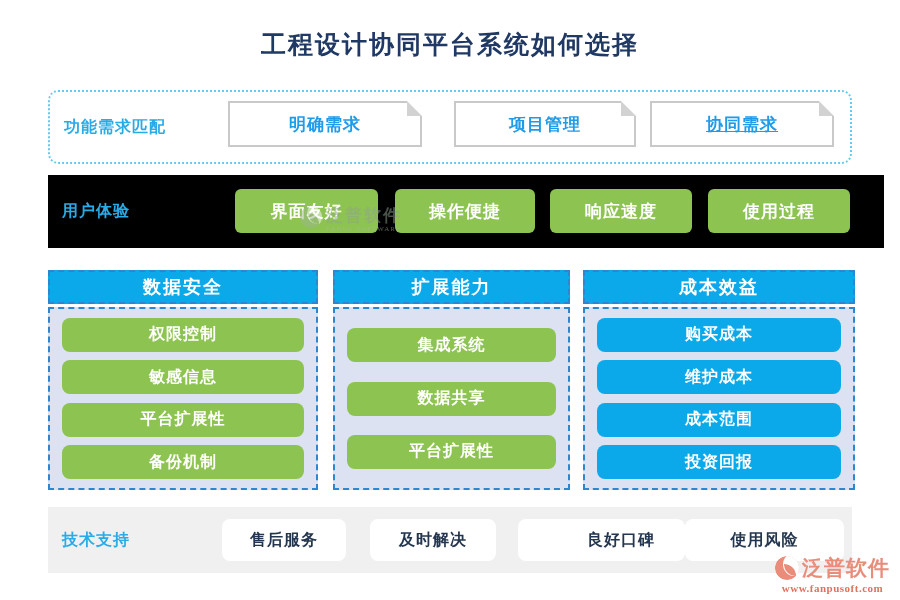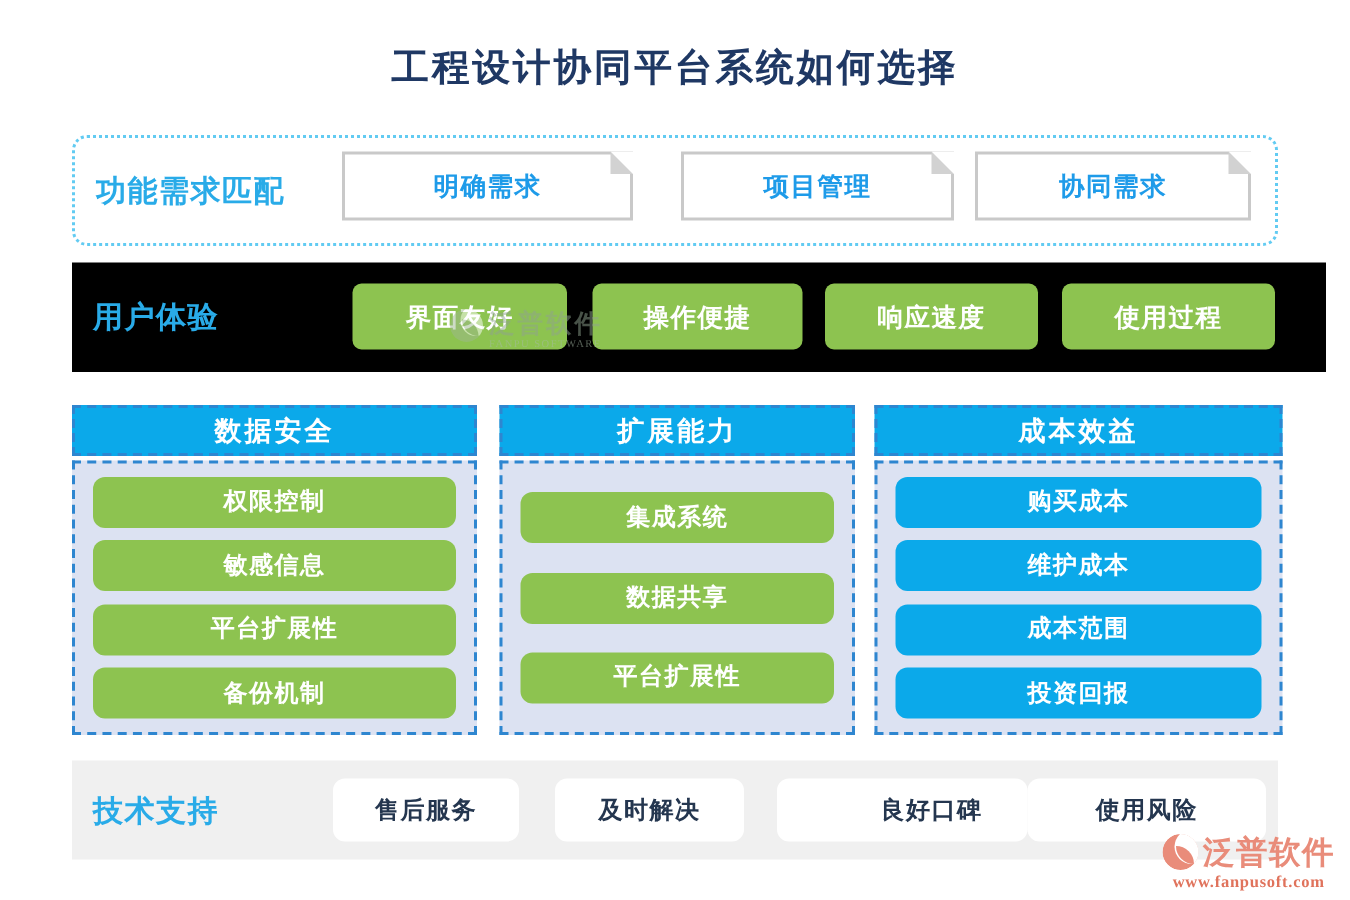--- a/index.html
+++ b/index.html
@@ -8,30 +8,30 @@
          font-family:"Liberation Serif",serif;}
 
   
   .page-title{position:absolute;left:0;top:28px;width:100%;text-align:center;
               font-size:25px;font-weight:bold;color:#1F3864;letter-spacing:2px;}
 
   
   .sec-function{position:absolute;left:48px;top:90px;width:800px;height:70px;
                 border:2px dotted #62CBF2;border-radius:10px;}
   .row-label{position:absolute;left:14px;top:0;height:100%;display:flex;align-items:center;
-             font-size:20px;font-weight:bold;color:#29ABE8;letter-spacing:1px;}
+             font-size:16px;font-weight:bold;color:#29ABE8;letter-spacing:1px;}
   .fold-btn{position:absolute;top:9px;height:46px;background:#ffffff;border:2px solid #c9c9c9;
             display:flex;align-items:center;justify-content:center;
             font-size:17px;font-weight:bold;color:#1E9BE9;letter-spacing:1px;box-sizing:border-box;}
   .fold-btn::before{content:"";position:absolute;top:-2px;right:-2px;width:0;height:0;
             border-style:solid;border-width:0 15px 15px 0;
             border-color:#ffffff #ffffff #d2d2d2 #d2d2d2;}
   .fb1{left:178px;width:194px;}
   .fb2{left:404px;width:182px;text-align:center;}
-  .fb3{left:600px;width:184px;}
+  .fb3{left:600px;width:184px;text-decoration:underline;}
 
   
   .sec-ux{position:absolute;left:48px;top:175px;width:804px;height:73px;background:#000000;padding-left:32px;}
   .green-btn{position:absolute;top:14px;height:44px;background:#8DC350;border-radius:6px;
              display:flex;align-items:center;justify-content:center;
              font-size:17px;font-weight:bold;color:#ffffff;letter-spacing:1px;}
   .gb1{left:187px;width:143px;}
   .gb2{left:347px;width:140px;}
   .gb3{left:502px;width:142px;}
   .gb4{left:660px;width:142px;}

